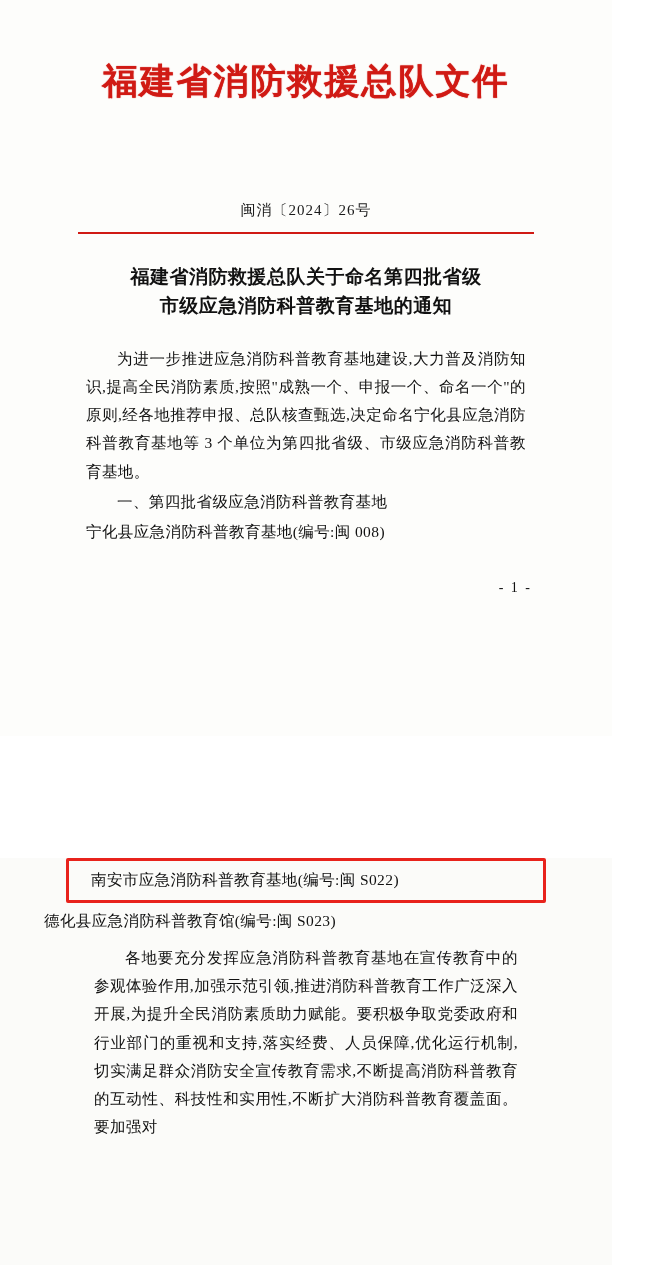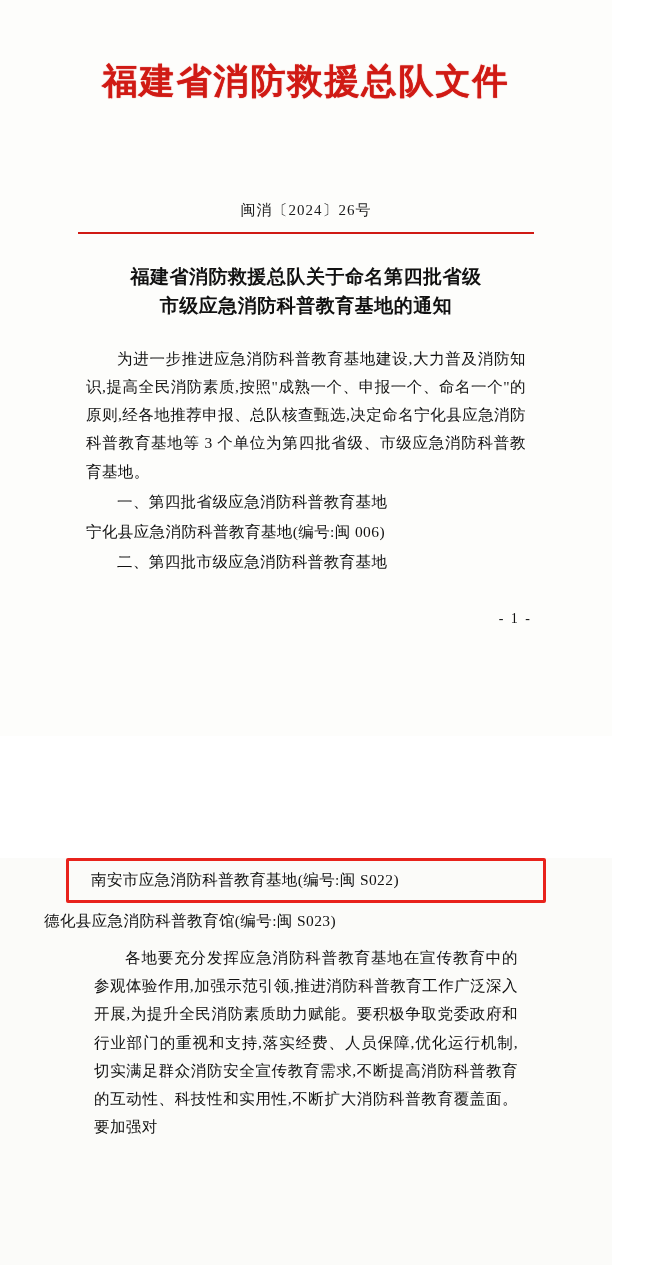--- a/index.html
+++ b/index.html
@@ -116,22 +116,21 @@
   <div class="doc-header-title">福建省消防救援总队文件</div>
   <div class="doc-number">闽消〔2024〕26号</div>
   <div class="red-rule"></div>
   <div class="doc-title">
     <div>福建省消防救援总队关于命名第四批省级</div>
     <div>市级应急消防科普教育基地的通知</div>
   </div>
   <div class="doc-body">
     <p class="indent2">为进一步推进应急消防科普教育基地建设,大力普及消防知识,提高全民消防素质,按照"成熟一个、申报一个、命名一个"的原则,经各地推荐申报、总队核查甄选,决定命名宁化县应急消防科普教育基地等 3 个单位为第四批省级、市级应急消防科普教育基地。</p>
     <p class="indent2">一、第四批省级应急消防科普教育基地</p>
-    <p>宁化县应急消防科普教育基地(编号:闽 006)</p>
-    <p class="indent2">二、第四批市级应急消防科普教育基地</p>
+    <p>宁化县应急消防科普教育基地(编号:闽 008)</p>
   </div>
   <div class="page-num">- 1 -</div>
 </div>
 
 <div class="scan-gap"></div>
 
 <div class="page doc-page-2">
   <div class="highlight-box">南安市应急消防科普教育基地(编号:闽 S022)</div>
   <div class="doc2-line">德化县应急消防科普教育馆(编号:闽 S023)</div>
   <div class="doc-body2">

